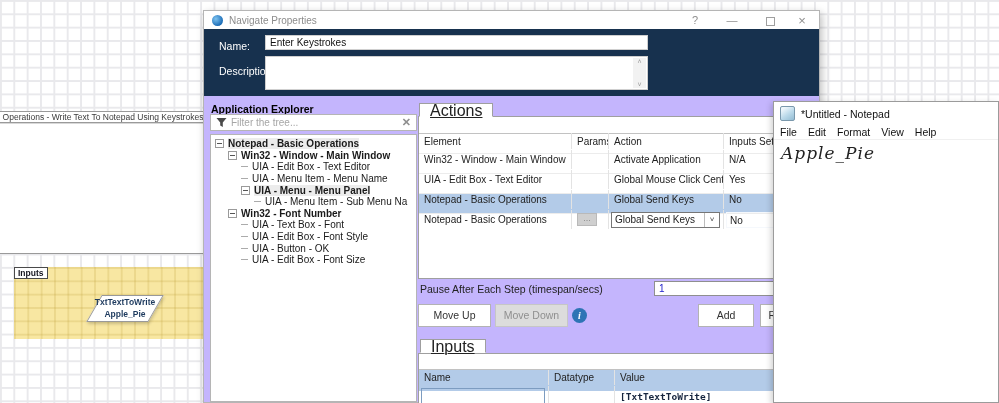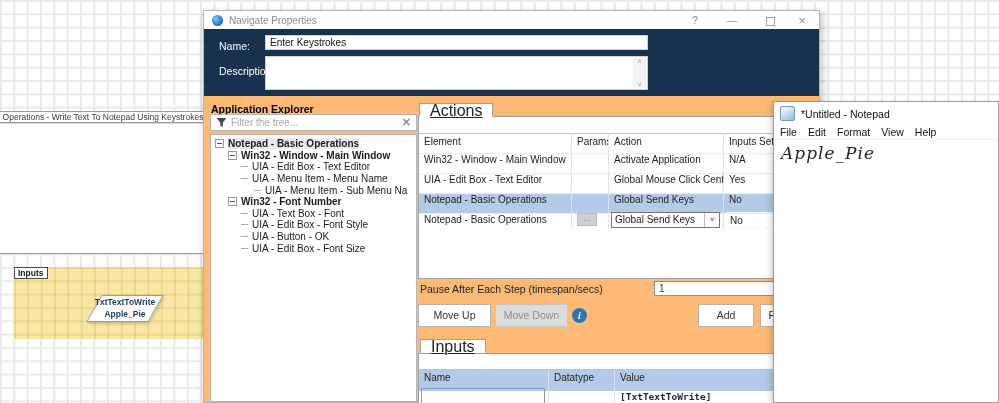--- a/index.html
+++ b/index.html
@@ -30,21 +30,21 @@
       linear-gradient(to bottom, rgba(190,160,60,0.22) 2px, transparent 2px);
     background-size:13.35px 13.35px; }
   .inputs-group-label { left:0; top:0; background:#fff; border:1px solid #4a4a4a;
     font-size:8.5px; font-weight:bold; color:#15151f; padding:0 3px; height:12px; line-height:11px; }
   .pgram { left:80px; top:28px; width:62px; height:27px; background:#fff;
     border:1px solid #999; transform:skewX(-30deg); box-shadow:2px 2px 3px rgba(0,0,0,0.18); }
   .pgram-text { left:41px; top:29px; width:140px; text-align:center; font-size:8.5px;
     font-weight:bold; color:#1d3a5e; line-height:12px; }
 
   
-  .dlg { left:203px; top:10px; width:617px; height:393px; background:#fdba74;
+  .dlg { left:203px; top:10px; width:617px; height:393px; background:#c4b5fd;
     border:1px solid #b5b5b5; box-shadow:2px 3px 8px rgba(0,0,0,0.25); z-index:5; }
   .dlg-titlebar { left:0; top:0; width:100%; height:18px; background:#fff; }
   .dlg-icon { left:8px; top:4px; width:11px; height:11px; border-radius:50%;
     background:radial-gradient(circle at 35% 35%, #7ec3f0, #1668b4 75%); }
   .dlg-title { left:25px; top:4px; font-size:10px; color:#8c8c8c; }
   .cap-btn { top:3px; width:16px; text-align:center; font-size:11px; color:#8f8f8f; }
   .cap-help { left:483px; } .cap-min { left:520px; }
   .cap-max { left:558px; } .cap-max span { display:inline-block; width:9px; height:9px;
     border:1px solid #9f9f9f; margin-top:3px; }
   .cap-close { left:590px; font-size:13px; top:2px; }
@@ -200,20 +200,24 @@
         <span class="tlabel">Win32 - Window - Main Window</span>
       </div>
     <div class="tnode d2">
         <span class="twig"></span>
         <span class="tlabel">UIA - Edit Box - Text Editor</span>
       </div>
     <div class="tnode d2">
         <span class="twig"></span>
         <span class="tlabel">UIA - Menu Item - Menu Name</span>
       </div>
+    <div class="tnode d2 bold sel">
+        <span class="expander"></span>
+        <span class="tlabel">UIA - Menu - Menu Panel</span>
+      </div>
     <div class="tnode d3">
         <span class="twig"></span>
         <span class="tlabel">UIA - Menu Item - Sub Menu Na</span>
       </div>
     <div class="tnode d1 bold">
         <span class="expander"></span>
         <span class="tlabel">Win32 - Font Number</span>
       </div>
     <div class="tnode d2">
         <span class="twig"></span>

